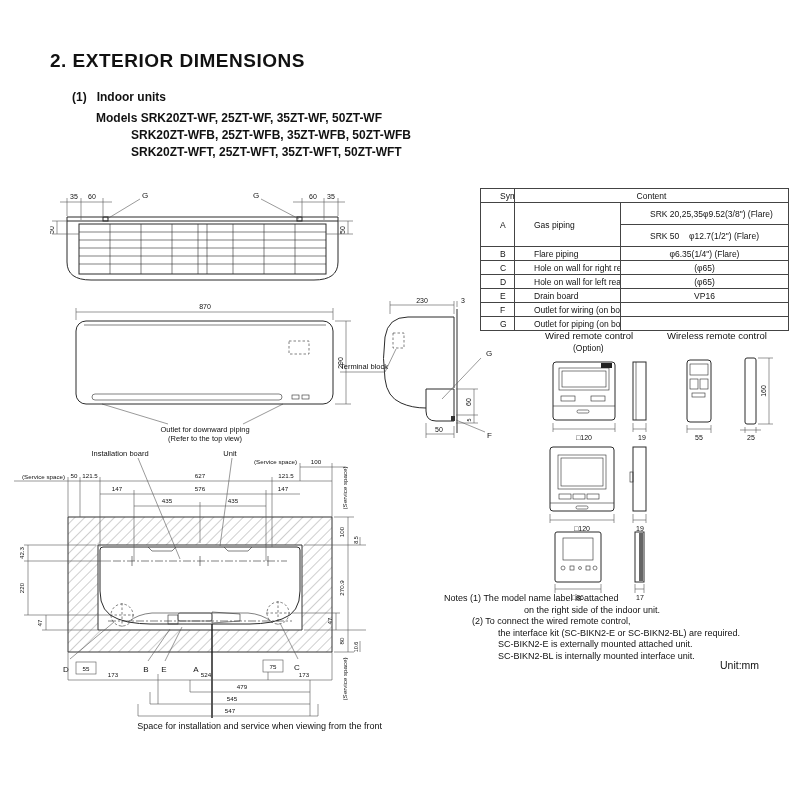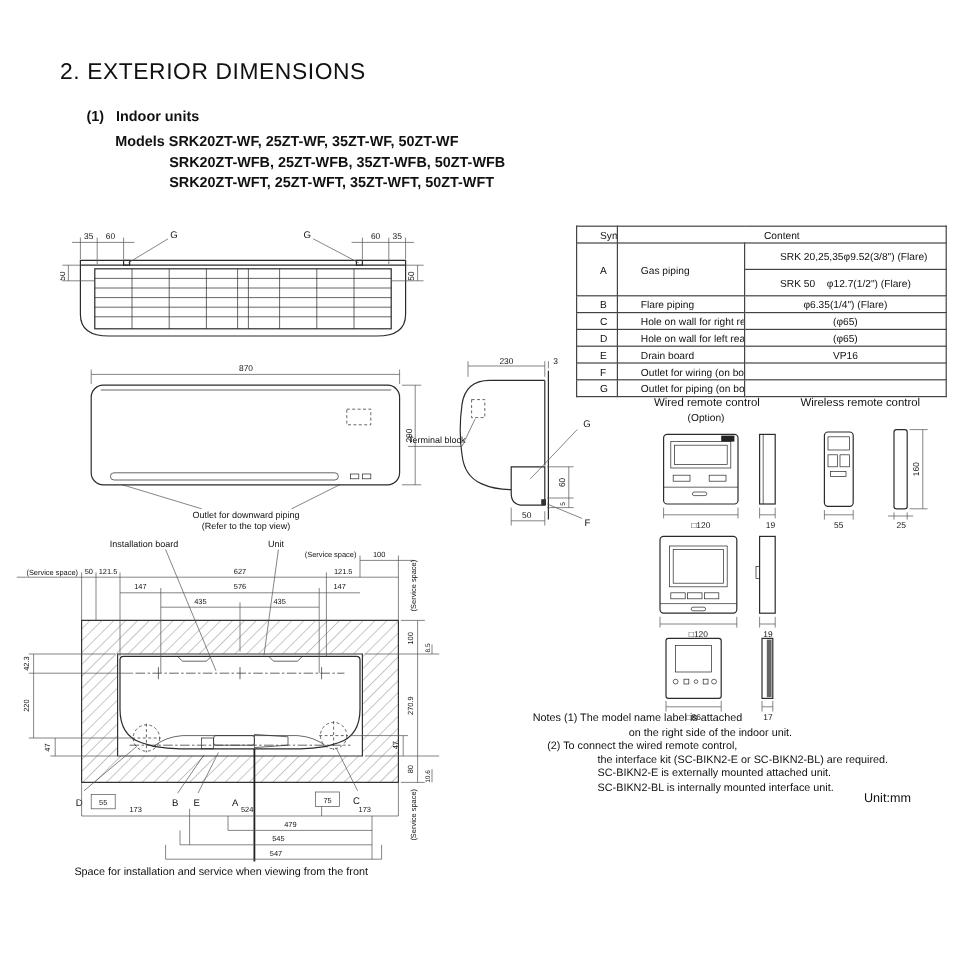--- a/index.html
+++ b/index.html
@@ -1,30 +1,30 @@
 <!DOCTYPE html>
 <html><head>
 <meta charset="utf-8">
 <style>
   html,body{margin:0;padding:0}
   body{width:800px;height:800px;background:#fff;position:relative;overflow:hidden;
        font-family:"Liberation Sans",sans-serif;color:#111;}
   .abs{position:absolute}
-  .title{font-size:19px;font-weight:normal;letter-spacing:.5px}
+  .title{font-size:19px;font-weight:bold;letter-spacing:.5px}
   .subhead{font-size:12px;font-weight:bold}
   .models{font-size:12px;font-weight:bold;line-height:17px}
-  .models .cont{margin-left:45px}
+  .models .cont{margin-left:35px}
   .rc-title{font-size:9.5px}
   .rc-opt{font-size:8.5px}
   .notes{font-size:9px;line-height:11.5px}
   .notes .ind-b{margin-left:80px}
-  .notes .ind-2{margin-left:12px}
+  .notes .ind-2{margin-left:28px}
   .notes .ind-c{margin-left:54px}
   .unitmm{font-size:10.5px}
-  .caption{font-size:9px;text-align:left;width:320px}
+  .caption{font-size:9px;text-align:right;width:320px}
   
   table.sym{border-collapse:collapse;font-size:8.5px;table-layout:fixed}
   table.sym td{border:1px solid #444;padding:0 19px;height:13px;overflow:hidden;white-space:nowrap}
   table.sym td.hd{text-align:center}
   table.sym td.sym-c{text-align:center}
   table.sym td.val{text-align:center}
   table.sym td.tall{height:21px}
   .split{display:flex;justify-content:space-between;padding:0 10px}
   
   svg text{font-family:"Liberation Sans",sans-serif;fill:#111;font-size:7px}

